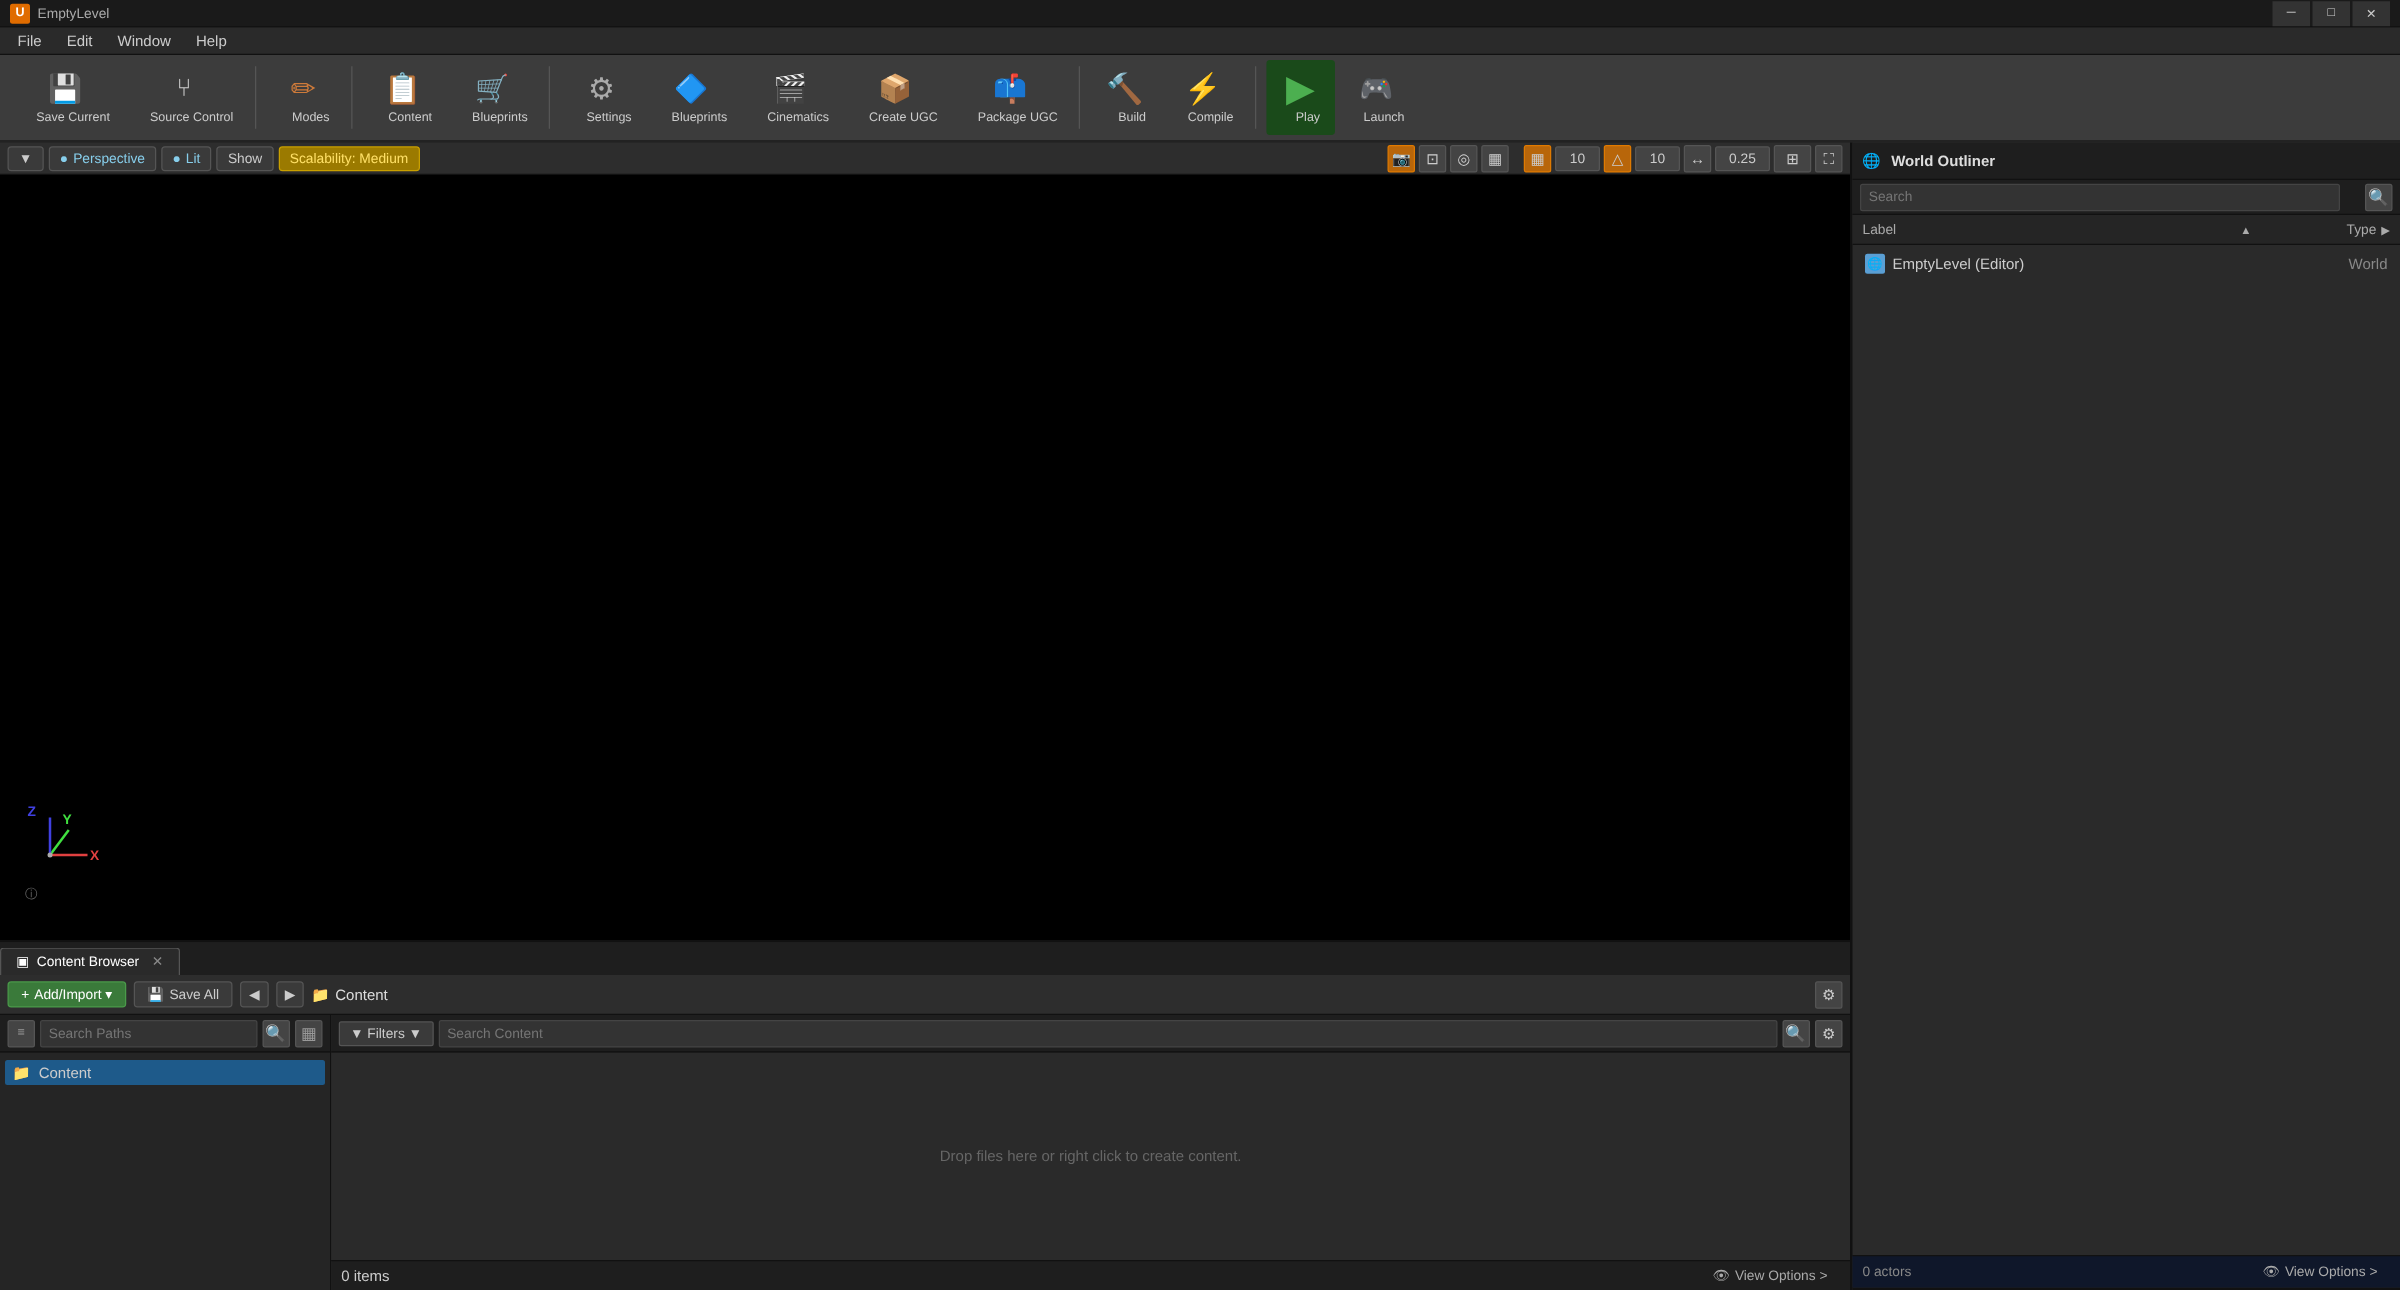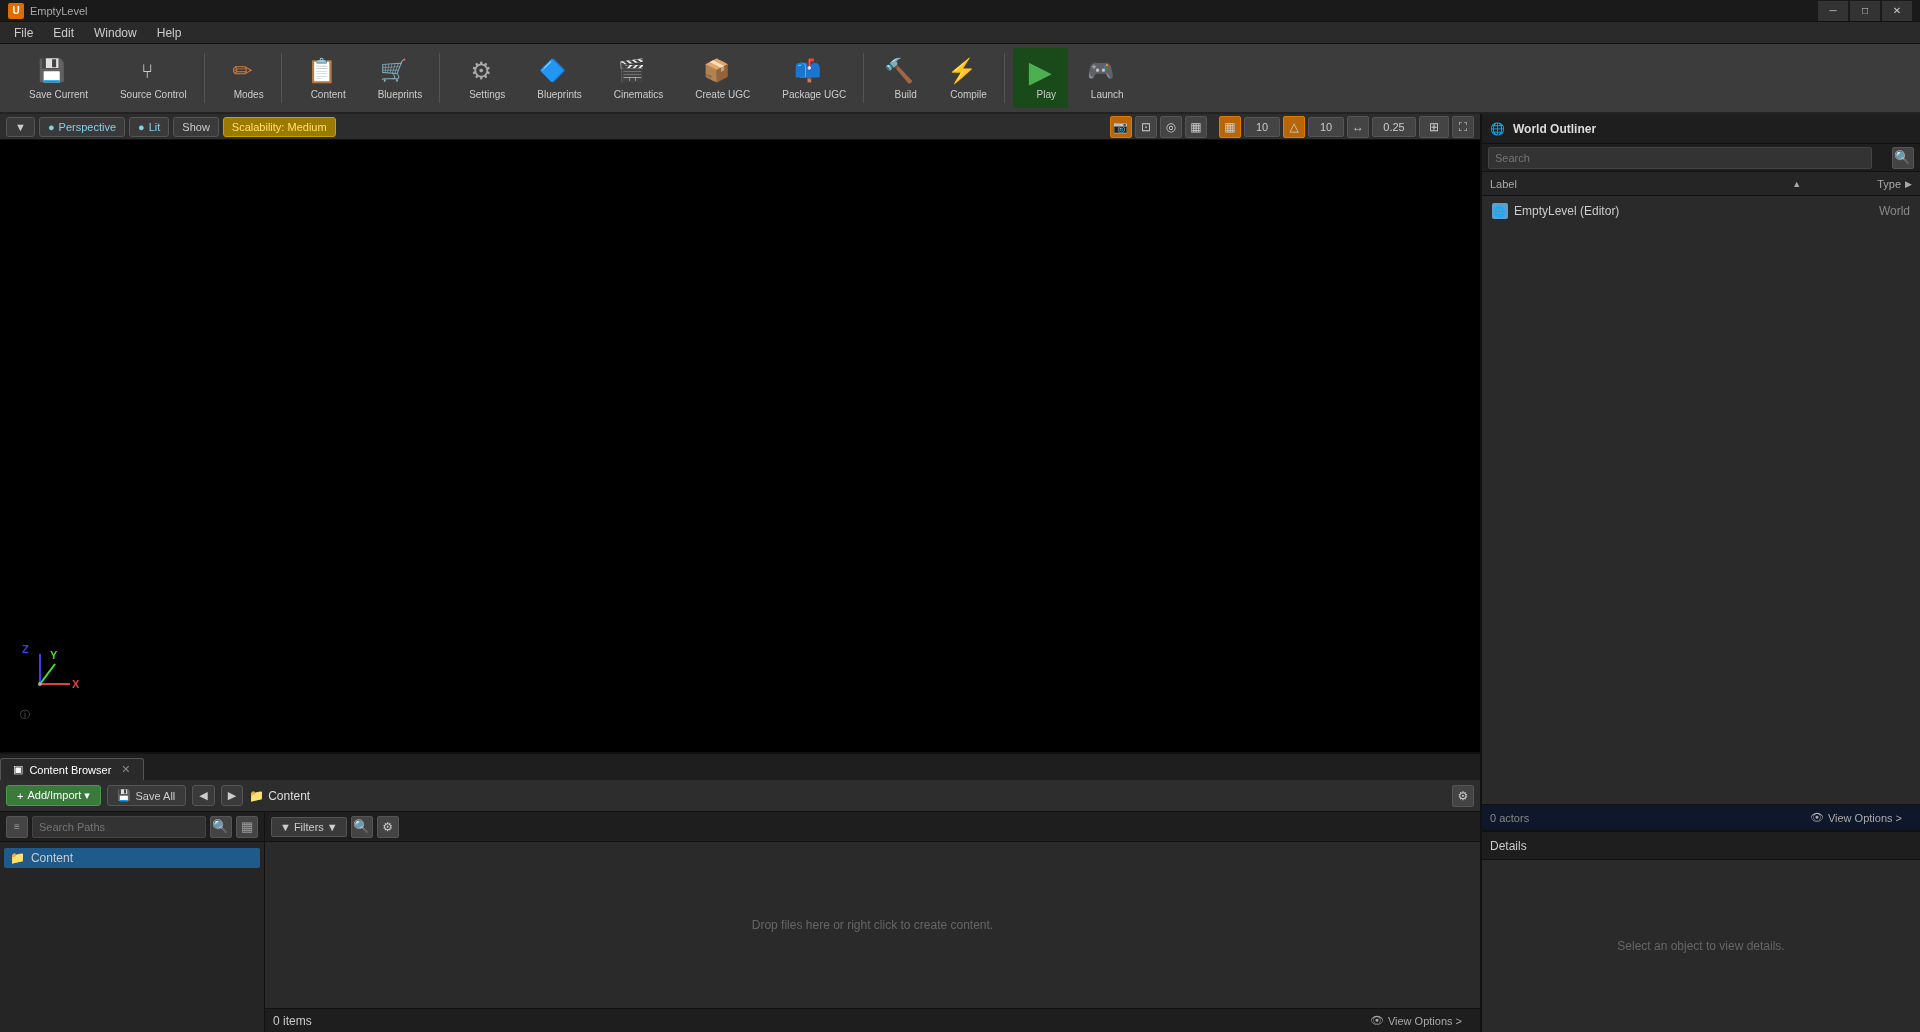--- a/index.html
+++ b/index.html
@@ -709,20 +709,21 @@
           </div>
         </div>
 
         <div id="content-area">
           <div id="content-search-bar">
             <button class="filters-btn">
               <span>▼</span>
               <span>Filters</span>
               <span>▼</span>
             </button>
+            <input class="search-input" type="text" style="flex: 1 1 0%; background: rgb(51, 51, 51); border: 1px solid rgb(68, 68, 68);" placeholder="Search Content">
             <button class="search-btn">🔍</button>
             <button class="vp-icon-btn">⚙</button>
           </div>
           <div id="content-main">
             <span>Drop files here or right click to create content.</span>
           </div>
           <div id="content-status-bar">
             <span>0 items</span>
             <button class="view-options-btn">
               <span>👁</span>
@@ -763,24 +764,16 @@
       </div>
       <div id="wo-status-bar">
         <span>0 actors</span>
         <button class="view-options-btn">
           <span>👁</span>
           <span>View Options &gt;</span>
         </button>
       </div>
     </div>
 
-    <div id="details-panel">
-      <div id="details-header">
-        <span>Details</span>
-      </div>
-      <div id="details-content">
-        <span>Select an object to view details.</span>
-      </div>
-    </div>
 
   </div>
 
 </div>
 
 </body></html>

